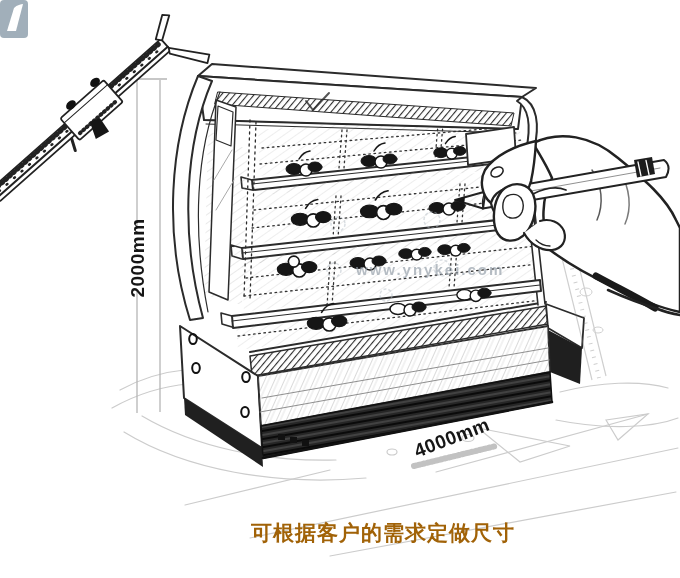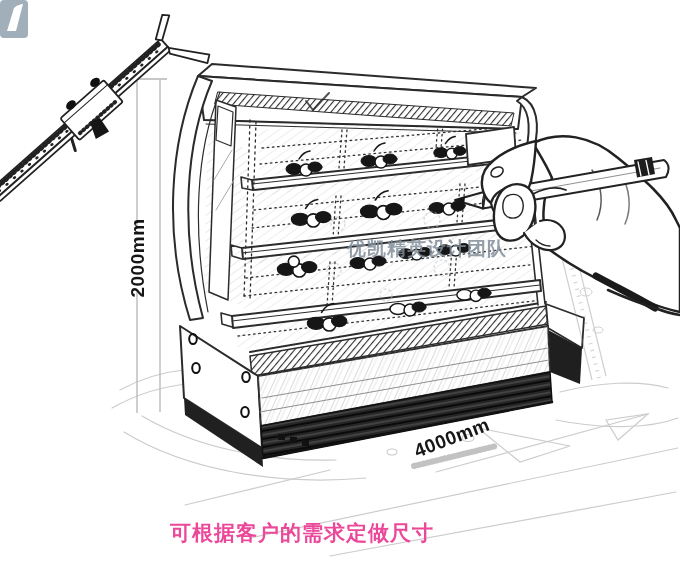--- a/index.html
+++ b/index.html
@@ -4,22 +4,22 @@
 <style>
   html,body{margin:0;padding:0;background:#fff;}
   .stage{position:relative;width:680px;height:578px;background:#fff;overflow:hidden;
          font-family:"Liberation Sans",sans-serif;}
   .stage svg{position:absolute;left:0;top:0;}
   .dim{position:absolute;color:#161616;font-weight:600;font-size:19px;
        text-align:center;white-space:nowrap;letter-spacing:0.5px;}
   .dim-h{left:96px;top:247px;width:84px;height:22px;line-height:22px;transform:rotate(-90deg);}
   .dim-d{left:140px;top:453px;width:86px;}
   .dim-w{left:408px;top:427px;width:88px;transform:rotate(-21deg);}
-  .caption{position:absolute;left:170px;top:519px;width:345px;text-align:left;
-           font-size:21px;font-weight:700;color:#ec4899;letter-spacing:1px;}
+  .caption{position:absolute;left:170px;top:519px;width:345px;text-align:right;
+           font-size:21px;font-weight:700;color:#a16207;letter-spacing:1px;}
   .wm-logo{position:absolute;left:316px;top:233px;width:28px;height:38px;opacity:.78;}
   .wm-brand{position:absolute;left:347px;top:236px;font-size:19px;font-weight:700;
             color:rgba(128,141,153,.85);letter-spacing:1px;white-space:nowrap;}
   .wm-url{position:absolute;left:356px;top:261px;font-size:15px;font-weight:600;
           color:rgba(148,158,168,.68);letter-spacing:2px;white-space:nowrap;}
 </style>
 </head>
 <body>
 
 <div class="stage">
@@ -283,19 +283,19 @@
     <path d="M533,194 C545,188 556,186 566,190" stroke-width="1.8"></path>
     <path d="M596,276 C620,289 640,299 655,308" stroke="#1a1a1a" stroke-width="7"></path>
     <path d="M608,290 C630,300 648,306 664,311 M655,308 C665,312 673,314 680,315" stroke-width="2.5"></path>
   </g>
 </svg>
 
   <svg class="wm-logo" viewBox="0 0 28 38">
     <rect x="0" y="0" width="28" height="38" rx="4" fill="#8799a7"></rect>
     <path d="M7,31 L14,8 C17,5 21,4 23,4 L16,31 Z" fill="#ffffff"></path>
   </svg>
-  <div class="wm-brand">优凯精英设计团队</div>
+  <div class="wm-url">www.ynykei.com</div>
 
   <div class="dim dim-h">2000mm</div>
   <div class="dim dim-w">4000mm</div>
 
   <div class="caption">可根据客户的需求定做尺寸</div>
 </div>
 
 </body></html>

